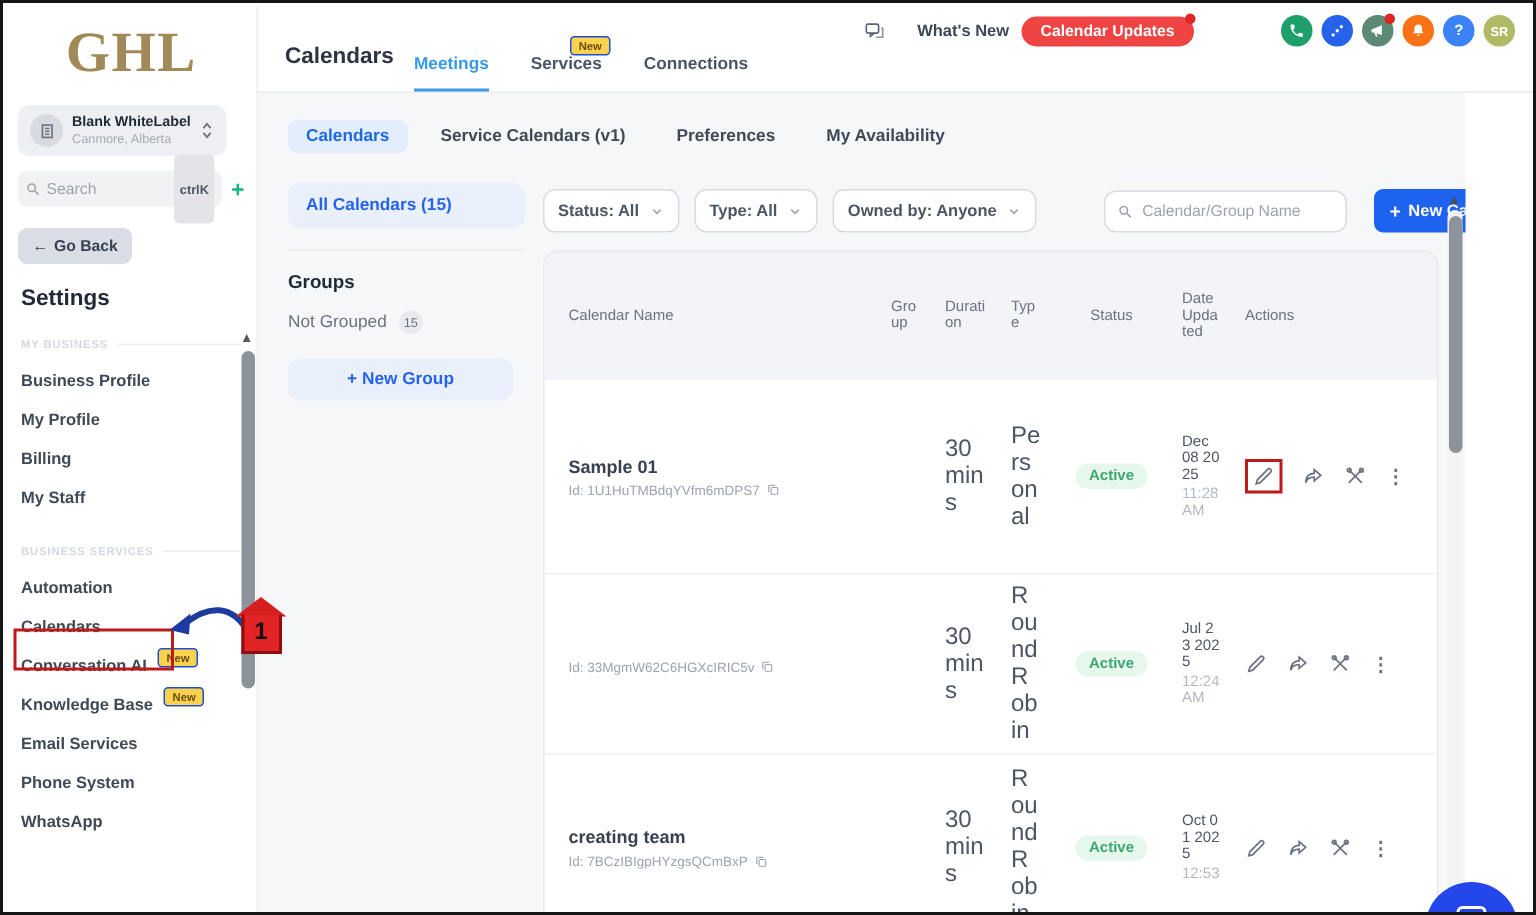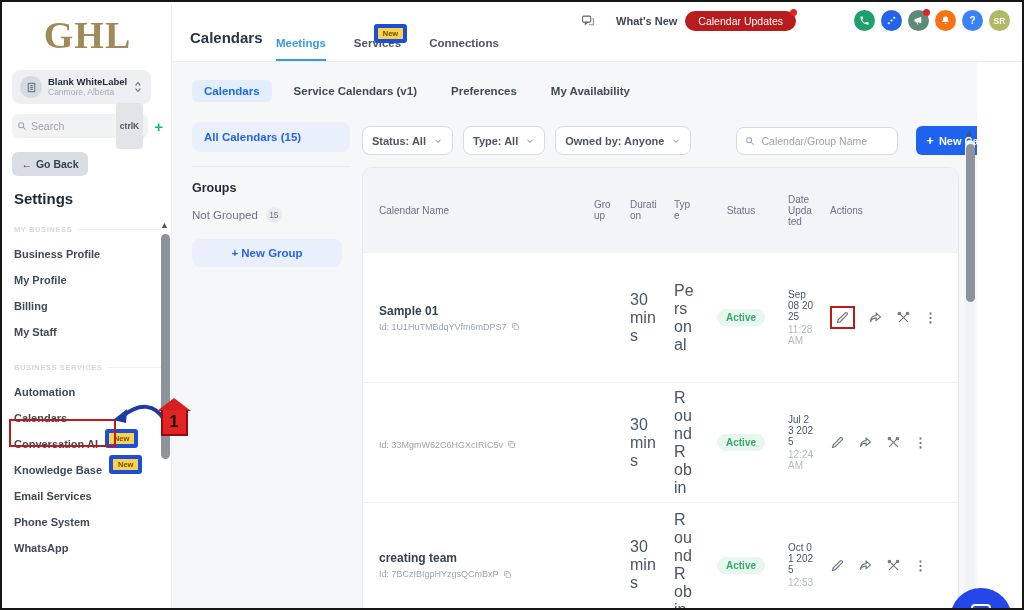--- a/index.html
+++ b/index.html
@@ -30,35 +30,35 @@
   .shortcut-badge { background:#e2e4e8; color:#4b5563; font-size:8.5px; font-weight:700; border-radius:4px; padding:18px 4px; flex:none; }
   .plus-green { color:#10b981; font-size:15px; font-weight:700; line-height:1; cursor:pointer; }
   .go-back { margin:14px 0 0 8px; width:76px; height:24px; background:#d9dee4; border:none; border-radius:6px;
           font-size:10.5px; font-weight:700; color:#374151; display:flex; align-items:center; justify-content:center; gap:4px; cursor:pointer; }
   .settings-title { margin:14px 0 0 10px; font-size:15px; font-weight:700; color:#1f2937; }
   .section-label { margin:16px 10px 0 10px; display:flex; align-items:center; gap:6px; height:12px; }
   .section-label span { font-size:7.5px; letter-spacing:.6px; color:#d4d8de; font-weight:700; white-space:nowrap; }
   .section-label i { flex:1; height:1px; background:#edeff2; }
   .menu { margin-top:6px; }
   .menu-item { height:26px; display:flex; align-items:center; padding-left:10px; font-size:11px; font-weight:600; color:#3f4a56; cursor:pointer; white-space:nowrap; }
-  .new-badge { background:#fbd24e; border:4px solid #1d4ed8; color:#6b4c0b; font-size:7.5px; font-weight:700;
+  .new-badge { background:#fbd24e; border:1px solid #1d4ed8; color:#6b4c0b; font-size:7.5px; font-weight:700;
           border-radius:3px; padding:1px 5px; margin-left:7px; position:relative; top:-6px; }
   
   .sb-scroll-arrow { position:absolute; left:156px; top:216px; font-size:9px; color:#555a61; }
   .sb-scroll-thumb { position:absolute; left:157px; top:230px; width:9px; height:225px; background:#8d939b; border-radius:5px; }
   
   .header { position:absolute; left:170px; top:2px; width:852px; height:58px; background:#fff; border-bottom:1px solid #e9ebee; }
   .page-title { position:absolute; left:18px; bottom:15px; font-size:15px; font-weight:700; color:#2b3440; }
   .main-tabs { position:absolute; left:104px; bottom:0; display:flex; gap:28px; align-items:flex-end; }
   .main-tab { font-size:11.5px; font-weight:600; color:#4b5563; padding-bottom:12px; position:relative; cursor:pointer; }
   .main-tab.active { color:#379ae6; border-bottom:2px solid #379ae6; padding-bottom:10px; }
   .tab-badge { position:absolute; top:-13px; right:-6px; }
   .topbar-right { position:absolute; top:6px; right:14px; display:flex; align-items:center; }
   .whats-new { display:flex; align-items:center; gap:21px; font-size:11px; font-weight:600; color:#3d4654; cursor:pointer; }
-  .cal-updates { position:relative; margin-left:8px; background:#b91c1c; color:#fff; font-size:10.5px; font-weight:400;
+  .cal-updates { position:relative; margin-left:8px; background:#ef4444; color:#fff; font-size:10.5px; font-weight:700;
           border-radius:999px; padding:4px 13px; cursor:pointer; }
   .cal-updates .dot { position:absolute; top:-2px; right:-1px; width:7px; height:7px; border-radius:50%; background:#e02424; }
   .circle-icons { display:flex; gap:6px; margin-left:58px; }
   .cicon { width:21px; height:21px; border-radius:50%; display:flex; align-items:center; justify-content:center;
           color:#fff; font-size:10px; font-weight:700; cursor:pointer; position:relative; flex:none; }
   .cicon .ndot { position:absolute; top:-1px; right:-1px; width:7px; height:7px; border-radius:50%; background:#e02424; }
   
   .content { position:absolute; left:170px; top:60px; width:805px; height:548px; background:#f6f7f9; overflow:hidden; }
   .subtabs { position:absolute; left:20px; top:18px; display:flex; gap:10px; align-items:center; }
   .subtab { font-size:11.5px; font-weight:600; color:#3f4a56; padding:5px 12px; border-radius:6px; cursor:pointer; white-space:nowrap; }
@@ -370,21 +370,21 @@
             </span>
           </div>
         </div>
         <div class="c-group"></div>
         <div class="c-dur cell-txt">30 mins</div>
         <div class="c-type cell-txt">Personal</div>
         <div class="c-status">
             <span class="status-badge">Active</span>
           </div>
         <div class="c-date">
-          <div class="date-txt">Sep 08 2025</div>
+          <div class="date-txt">Dec 08 2025</div>
           <div class="time-txt">11:28 AM</div>
         </div>
         <div class="c-actions">
           <div class="actions">
             <span class="ann-box">
               <span class="act">
                 <svg width="15" height="15" viewBox="0 0 24 24" fill="none" stroke="currentColor" stroke-width="1.8">
                     <path d="M4 20l1.2-4.2L16.5 4.5a1.8 1.8 0 012.6 0l.4.4a1.8 1.8 0 010 2.6L8.2 18.8 4 20z"></path>
                   </svg>
               </span>

